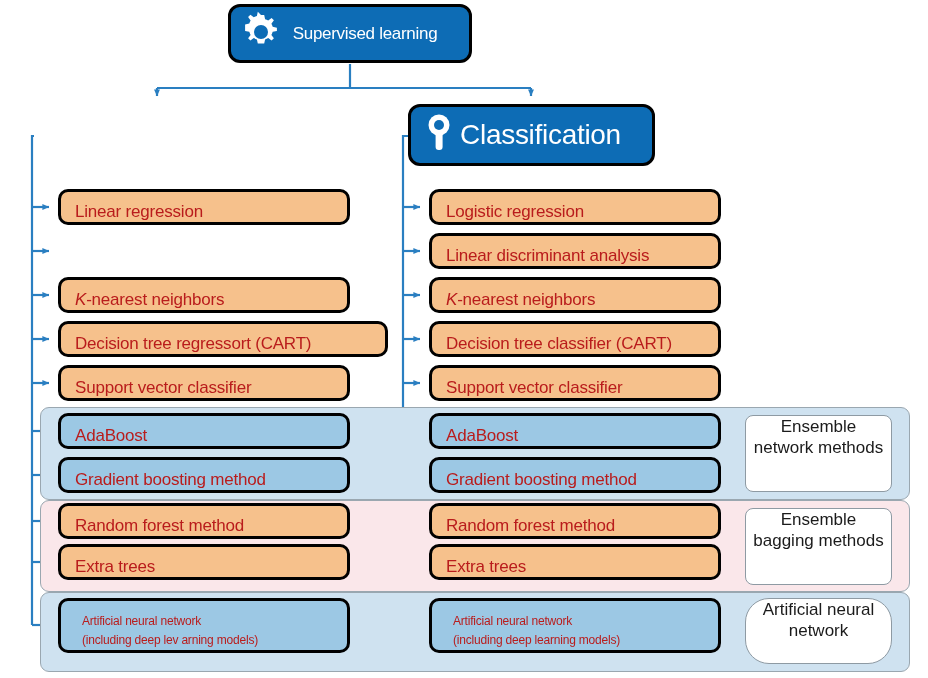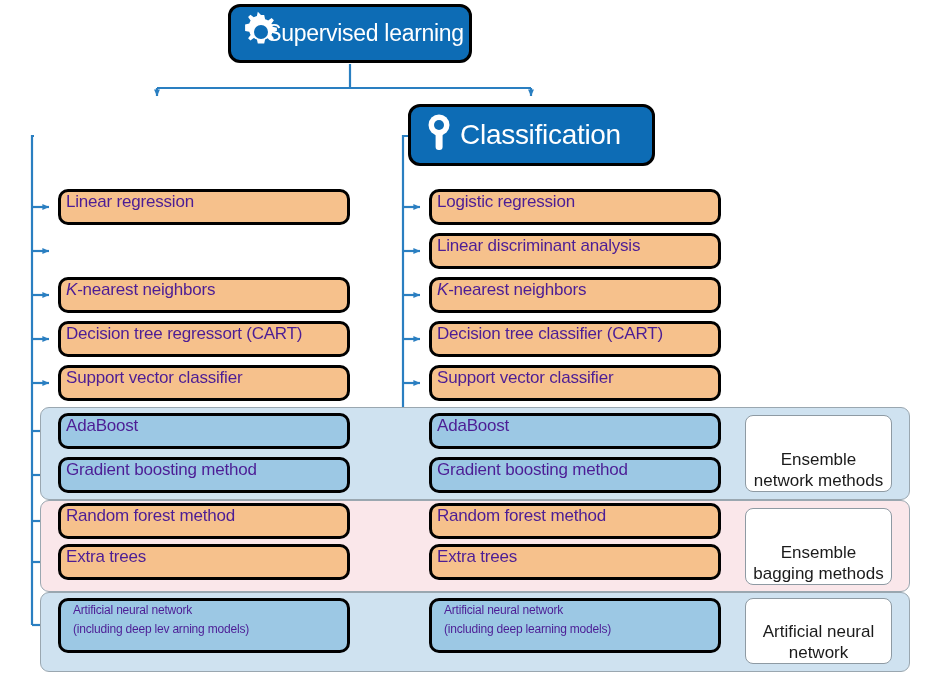--- a/index.html
+++ b/index.html
@@ -24,25 +24,25 @@
   .panel.blue{background:#cfe2f0;}
   .panel.pink{background:#fae7ea;}
 
   
   .node{
     position:absolute;
     box-sizing:border-box;
     border:3px solid #000000;
     border-radius:10px;
     display:flex;
-    align-items:flex-start;
-    color:#4c1d95;
+    align-items:flex-end;
+    color:#b91c1c;
     font-size:17px;
     letter-spacing:-0.2px;
-    padding-left:5px;
+    padding-left:14px;
     white-space:nowrap;
   }
   .node.orange{background:#f6c18c;}
   .node.blue{background:#9cc8e4;}
   .node .two-line{
     display:block;
     line-height:19px;
     font-size:12px;
     margin-left:7px;
   }
@@ -62,40 +62,40 @@
     font-size:28px;
     letter-spacing:-0.3px;
     width:100%;
     text-align:center;
     padding-left:18px;
     box-sizing:border-box;
   }
   #box-supervised{
     left:228px;top:4px;width:244px;height:59px;
   }
-  #box-supervised .title{font-size:23px;padding-left:30px;}
+  #box-supervised .title{font-size:17px;padding-left:30px;}
   #box-regression{left:34px;top:104px;width:247px;height:62px;}
   #box-classification{left:408px;top:104px;width:247px;height:62px;}
 
   .head-icon{
     position:absolute;
     left:9px;top:50%;
     transform:translateY(-50%);
   }
   #box-supervised .head-icon{left:8px;top:4px;transform:none;}
 
   
   .grouplabel{
     position:absolute;
     box-sizing:border-box;
     background:#ffffff;
     border:1.5px solid #8e9aa3;
     border-radius:8px;
     display:flex;
-    align-items:flex-end;
+    align-items:flex-start;
     justify-content:center;
     text-align:center;
     font-size:17px;
     line-height:21px;
     color:#1b1b1b;
   }
 </style>
 </head>
 <body>
 
@@ -172,21 +172,21 @@
     </span>
     <span class="title">Classification</span>
   </div>
 
   <div class="node orange" style="left:58px;top:189px;width:292px;height:36px;">
       <span>Linear regression</span>
     </div>
   <div class="node orange" style="left:58px;top:277px;width:292px;height:36px;">
       <span><i>K</i><span>-nearest neighbors</span></span>
     </div>
-  <div class="node orange" style="left:58px;top:321px;width:292px;height:36px;">
+  <div class="node orange" style="left:58px;top:321px;width:330px;height:36px;">
       <span>Decision tree regressort (CART)</span>
     </div>
   <div class="node orange" style="left:58px;top:365px;width:292px;height:36px;">
       <span>Support vector classifier</span>
     </div>
 
   <div class="node blue" style="left:58px;top:413px;width:292px;height:36px;">
       <span>AdaBoost</span>
     </div>
   <div class="node blue" style="left:58px;top:457px;width:292px;height:36px;">
@@ -251,20 +251,20 @@
     </span>
   </div>
 
   <div class="grouplabel" style="left:745px;top:508px;width:147px;height:77px;">
     <span>
       <span>Ensemble</span><br>
       <span>bagging methods</span>
     </span>
   </div>
 
-  <div class="grouplabel" style="left:745px;top:598px;width:147px;height:66px;">
+  <div class="grouplabel" style="left:745px;top:598px;width:147px;height:66px;border-radius:24px;">
     <span>
       <span>Artificial neural</span><br>
       <span>network</span>
     </span>
   </div>
 
 </div>
 
 </body></html>

